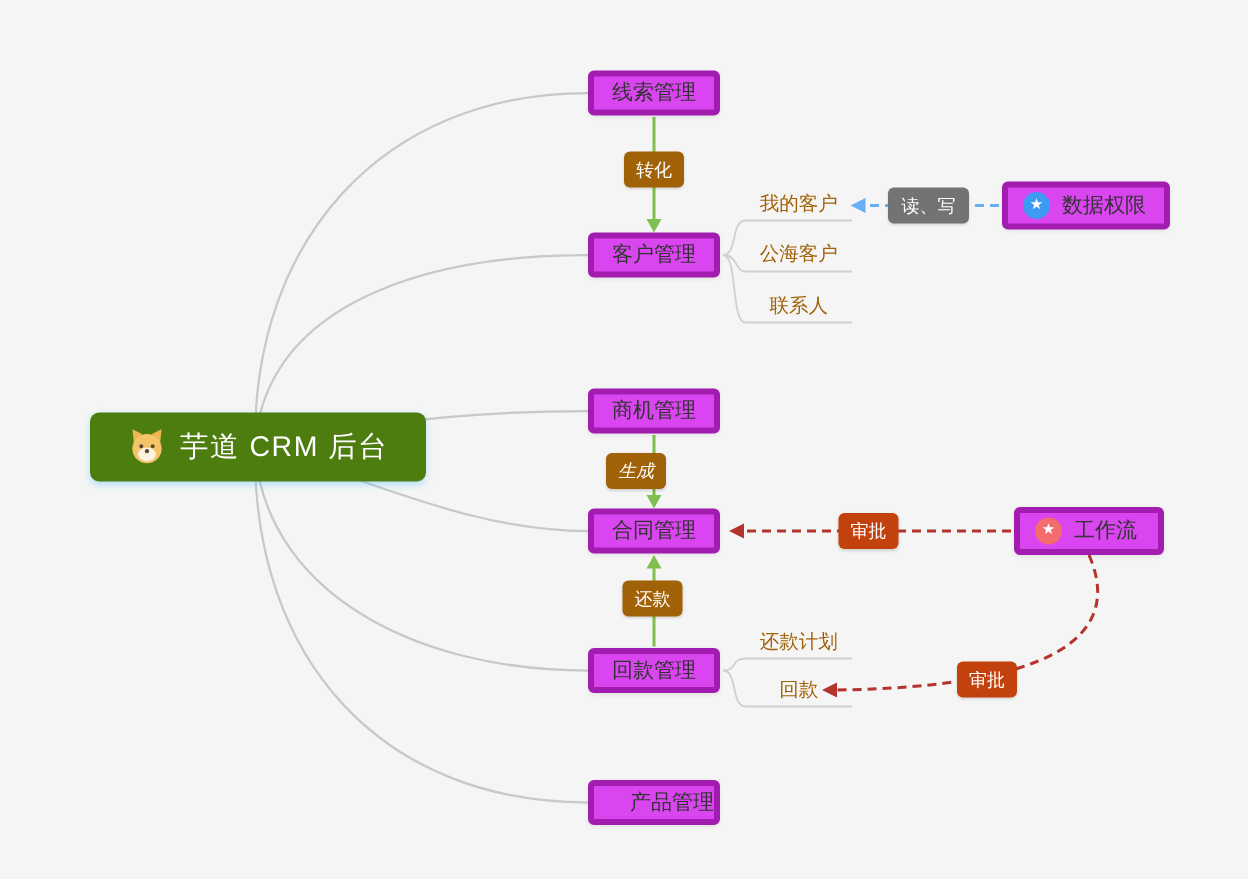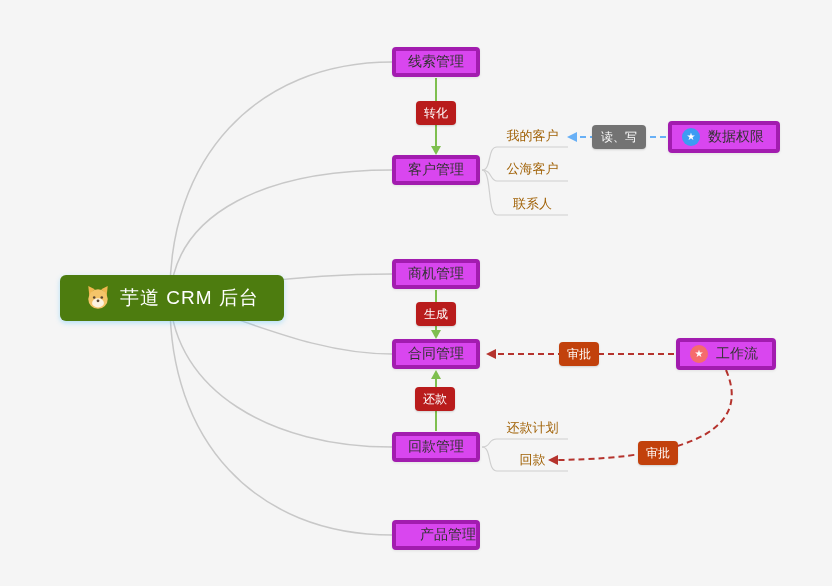--- a/index.html
+++ b/index.html
@@ -22,21 +22,21 @@
     color:#fff;font-size:19px;letter-spacing:1px;
   }
   .root-node .dog{width:26px;height:26px;display:block;}
 
   .edge-label{
     position:absolute;z-index:4;box-sizing:border-box;
     border-radius:4px;color:#fff;font-size:12px;
     display:flex;align-items:center;justify-content:center;
     box-shadow:0 1px 2px rgba(0,0,0,.15);
   }
-  .edge-label.green{background:#b91c1c;width:40px;height:24px;}
+  .edge-label.green{background:#a16207;width:40px;height:24px;}
   .edge-label.blue{background:#737373;width:54px;height:24px;}
   .edge-label.red{background:#c2410c;width:40px;height:24px;}
 
   .subnode{
     position:absolute;z-index:3;width:71px;height:18px;
     font-size:13px;color:#a16207;text-align:center;line-height:18px;
   }
 
   .side-node{position:absolute;z-index:3;height:32px;padding:0 12px 0 10px;justify-content:flex-start;gap:8px;}
   .circle-icon{
@@ -134,21 +134,21 @@
     </div>
 
   <div class="subnode" style="left:497px;top:127px;">我的客户</div>
   <div class="subnode" style="left:497px;top:160px;">公海客户</div>
   <div class="subnode" style="left:497px;top:195px;">联系人</div>
 
   <div class="subnode" style="left:497px;top:419px;">还款计划</div>
   <div class="subnode" style="left:497px;top:451px;">回款</div>
 
   <div class="edge-label green" style="left:416px;top:101px;">转化</div>
-  <div class="edge-label green" style="left:416px;top:302px;">生成</div>
+  <div class="edge-label green" style="left:404px;top:302px;font-style:italic;">生成</div>
   <div class="edge-label green" style="left:415px;top:387px;">还款</div>
   <div class="edge-label blue" style="left:592px;top:125px;">读、写</div>
   <div class="edge-label red" style="left:559px;top:342px;">审批</div>
   <div class="edge-label red" style="left:638px;top:441px;">审批</div>
 
   <div class="node side-node" style="left:668px;top:121px;width:112px;">
     <span class="circle-icon blue-bg">★</span>
     <span>数据权限</span>
   </div>
   <div class="node side-node" style="left:676px;top:338px;width:100px;">

